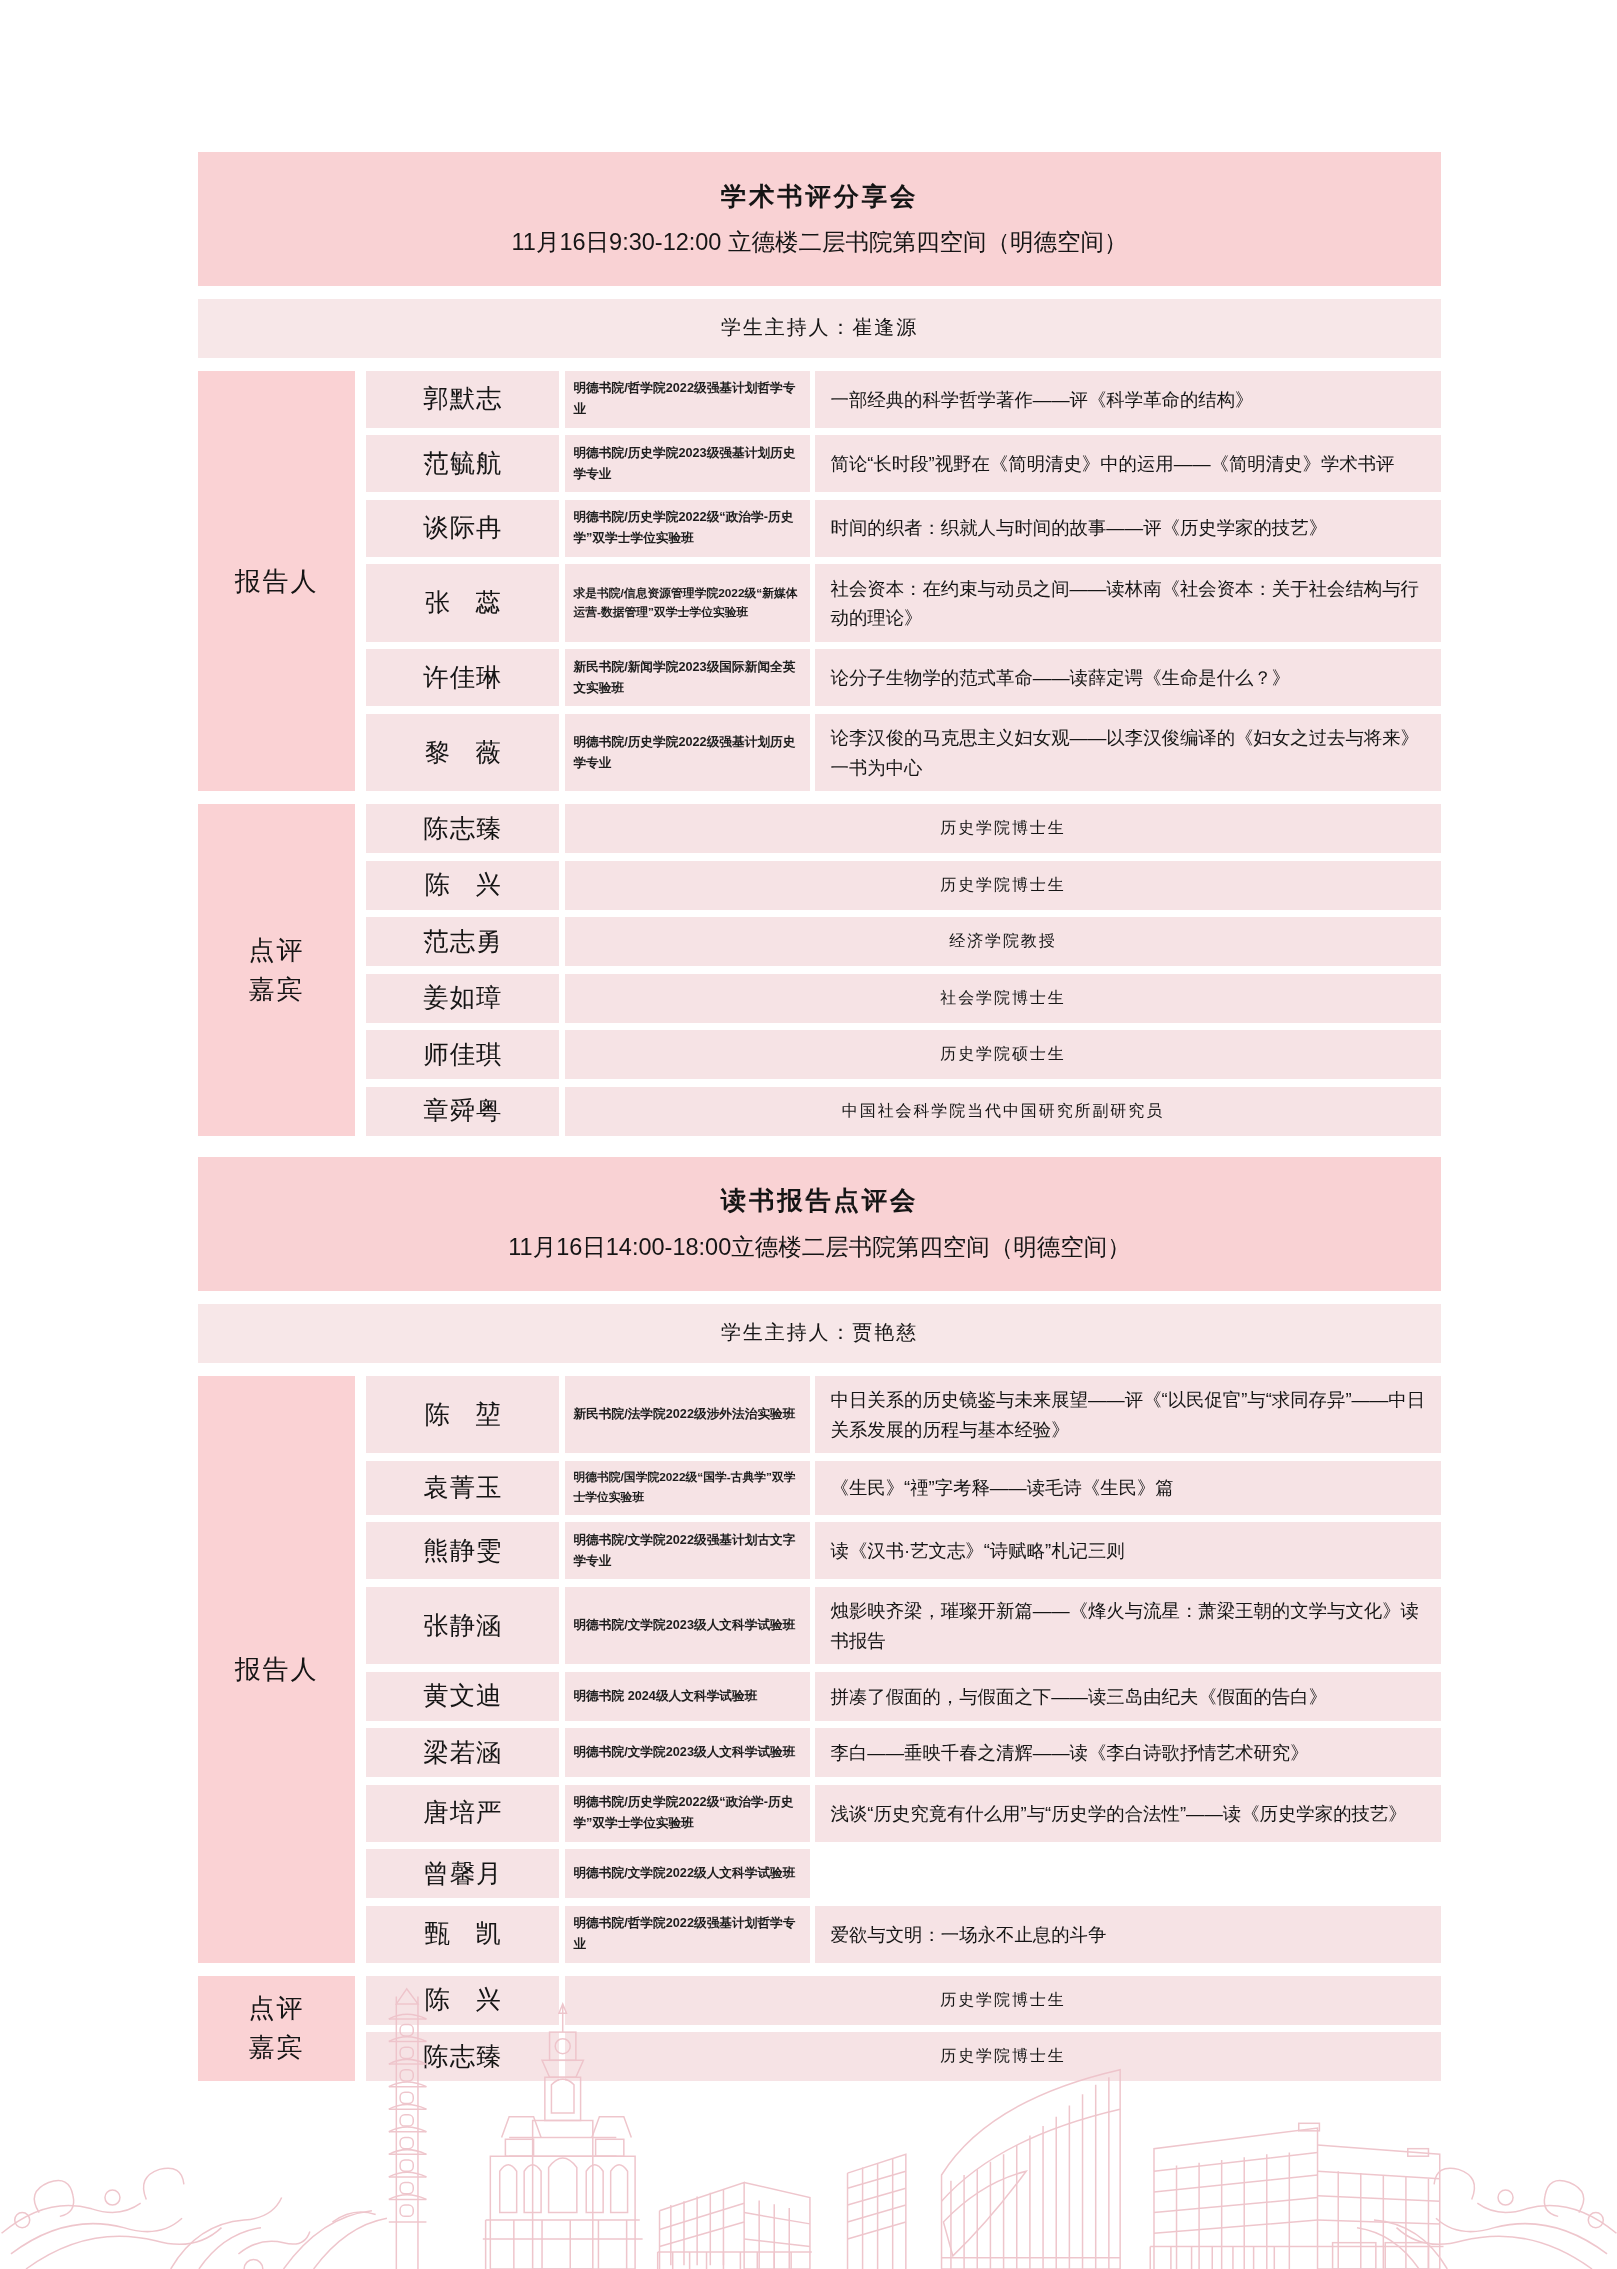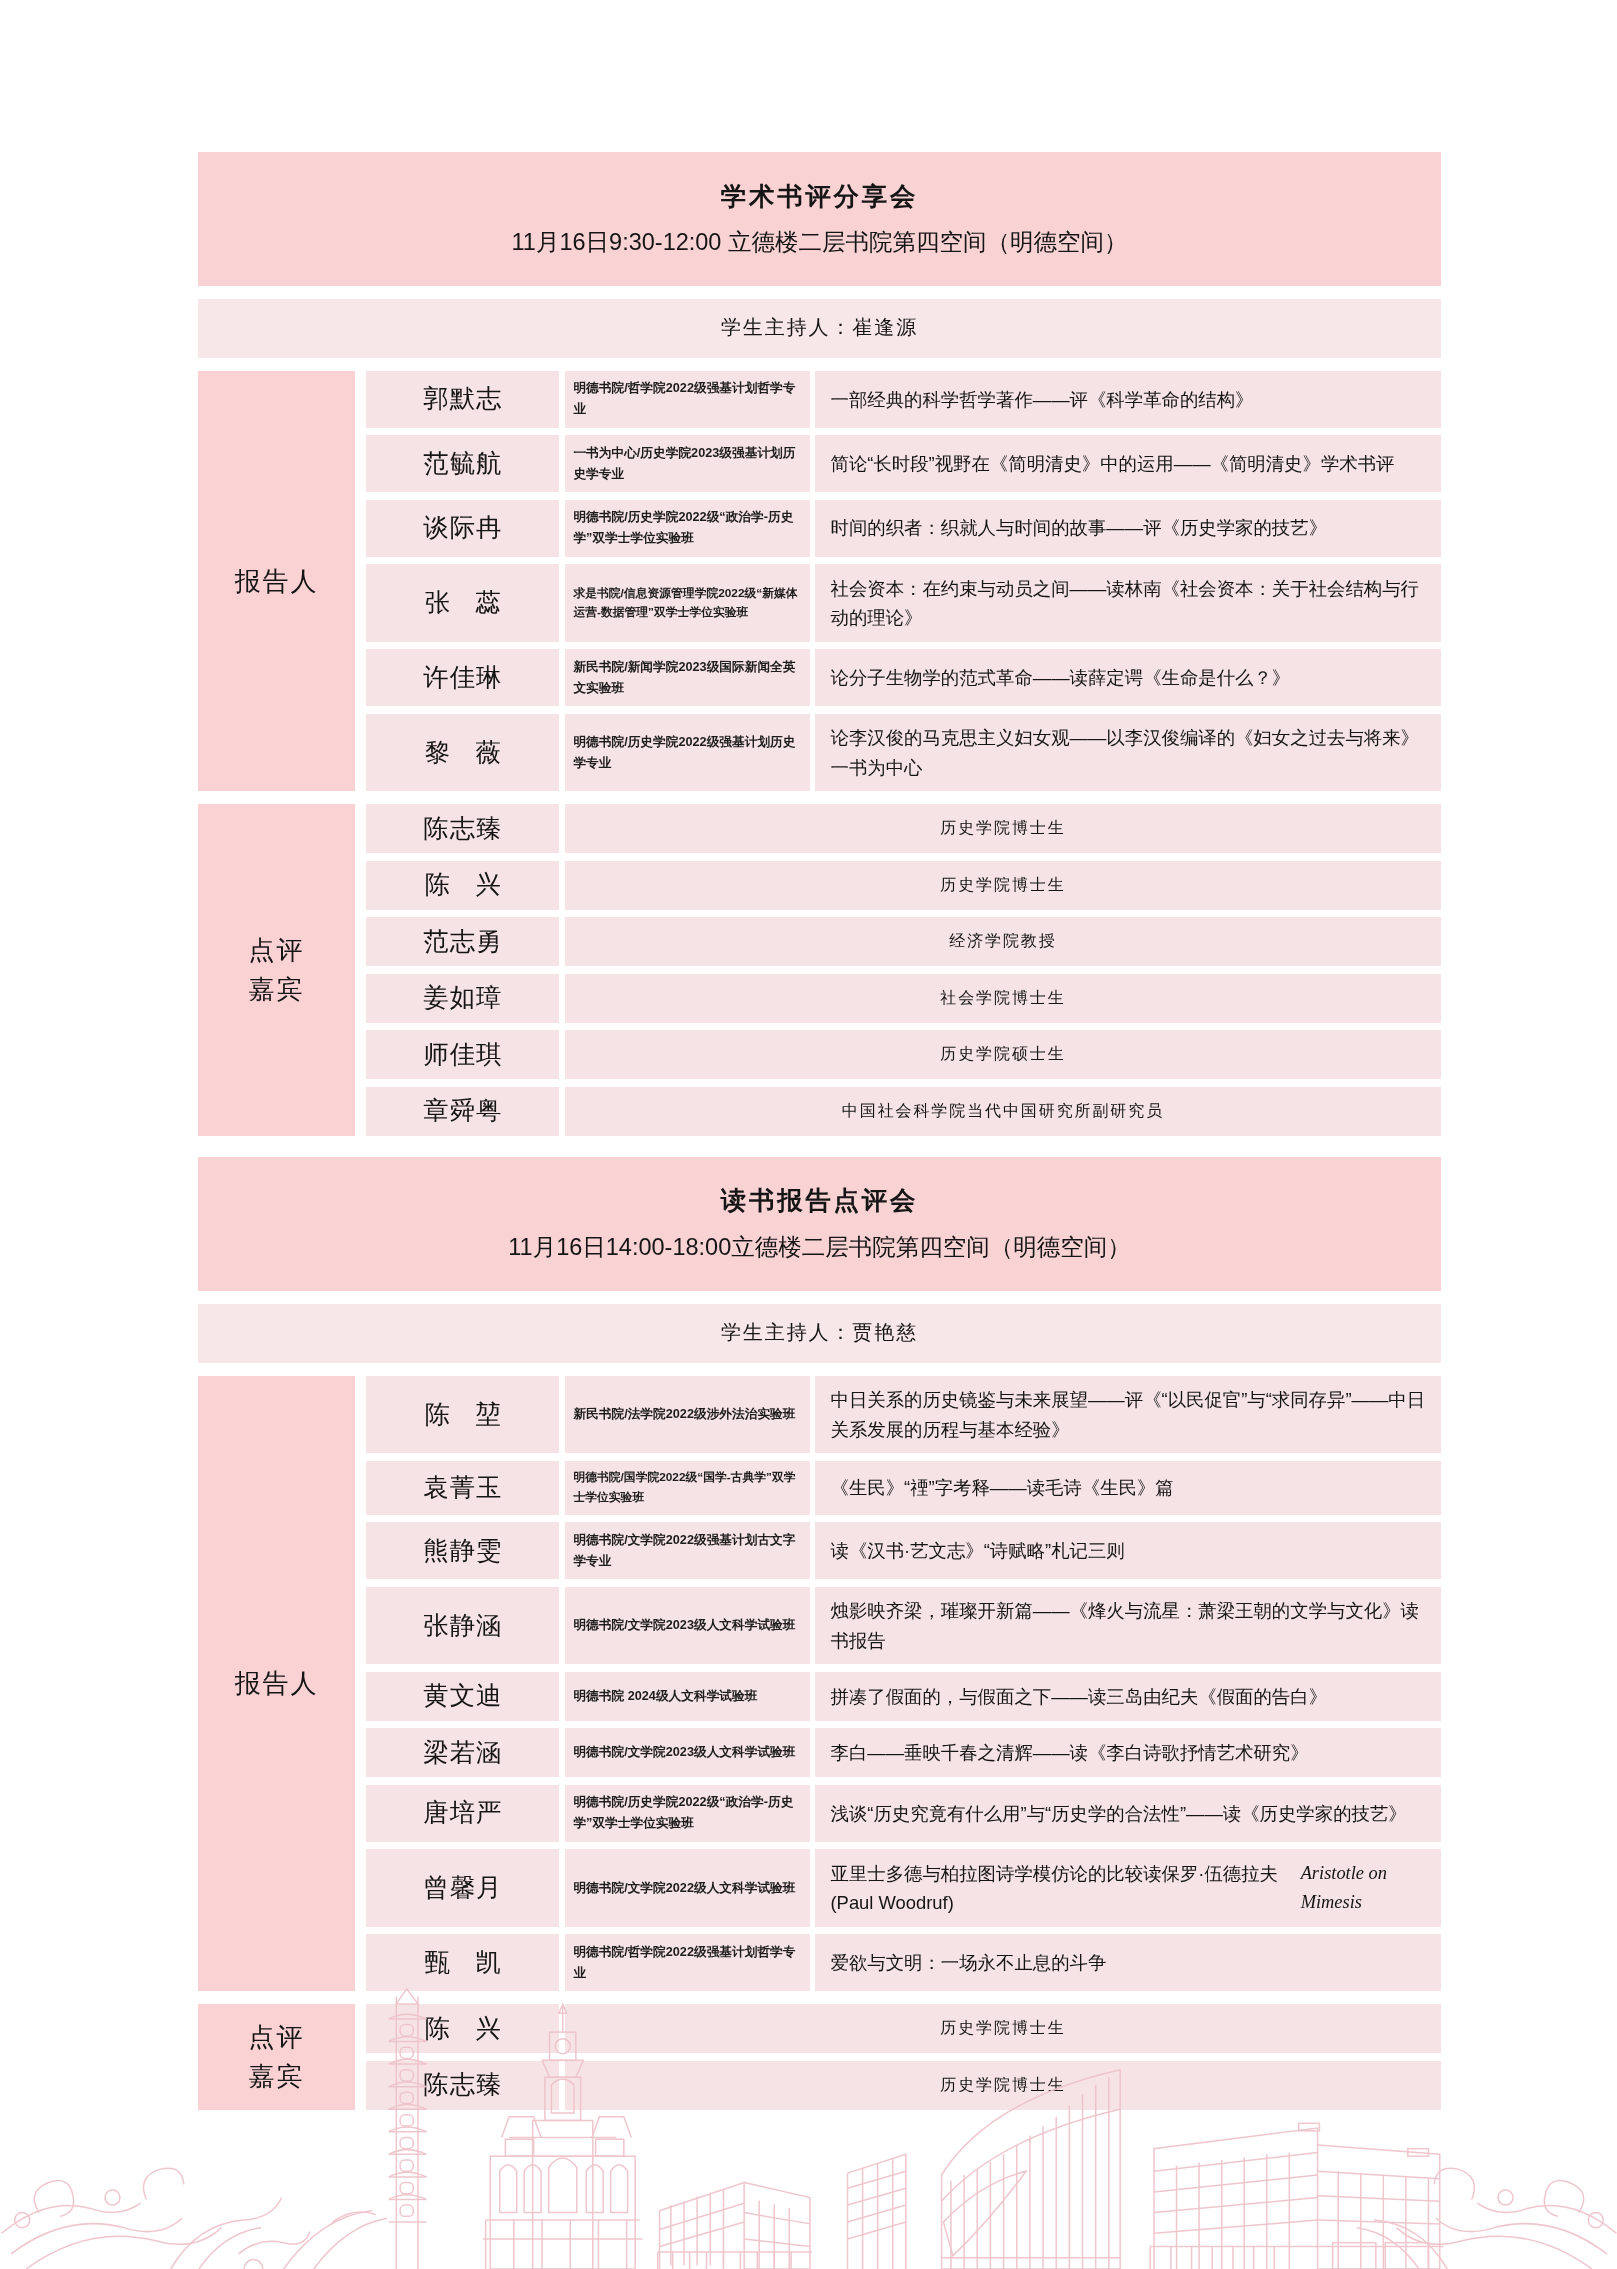--- a/index.html
+++ b/index.html
@@ -155,21 +155,21 @@
     <div class="block">
       <div class="rowlabel">报告人</div>
       <div class="rows">
         <div class="row">
           <div class="c-name">郭默志</div>
           <div class="c-aff">明德书院/哲学院2022级强基计划哲学专业</div>
           <div class="c-topic">一部经典的科学哲学著作——评《科学革命的结构》</div>
         </div>
         <div class="row">
           <div class="c-name">范毓航</div>
-          <div class="c-aff">一书为中心/历史学院2023级强基计划历史学专业</div>
+          <div class="c-aff">明德书院/历史学院2023级强基计划历史学专业</div>
           <div class="c-topic">简论“长时段”视野在《简明清史》中的运用——《简明清史》学术书评</div>
         </div>
         <div class="row">
           <div class="c-name">谈际冉</div>
           <div class="c-aff">明德书院/历史学院2022级“政治学-历史学”双学士学位实验班</div>
           <div class="c-topic">时间的织者：织就人与时间的故事——评《历史学家的技艺》</div>
         </div>
         <div class="row">
           <div class="c-name wide-space">张　蕊</div>
           <div class="c-aff" style="font-size:11.8px;line-height:1.6;">求是书院/信息资源管理学院2022级“新媒体运营-数据管理”双学士学位实验班</div>
@@ -269,24 +269,20 @@
           <div class="c-topic">李白——垂映千春之清辉——读《李白诗歌抒情艺术研究》</div>
         </div>
         <div class="row">
           <div class="c-name">唐培严</div>
           <div class="c-aff">明德书院/历史学院2022级“政治学-历史学”双学士学位实验班</div>
           <div class="c-topic">浅谈“历史究竟有什么用”与“历史学的合法性”——读《历史学家的技艺》</div>
         </div>
         <div class="row">
           <div class="c-name">曾馨月</div>
           <div class="c-aff">明德书院/文学院2022级人文科学试验班</div>
-          <div class="c-topic">
-            <span>亚里士多德与柏拉图诗学模仿论的比较读保罗·伍德拉夫(Paul Woodruf)</span>
-              <span class="ital">Aristotle on Mimesis</span>
-          </div>
         </div>
         <div class="row">
           <div class="c-name wide-space">甄　凯</div>
           <div class="c-aff">明德书院/哲学院2022级强基计划哲学专业</div>
           <div class="c-topic">爱欲与文明：一场永不止息的斗争</div>
         </div>
       </div>
     </div>
 
     <div class="block">

